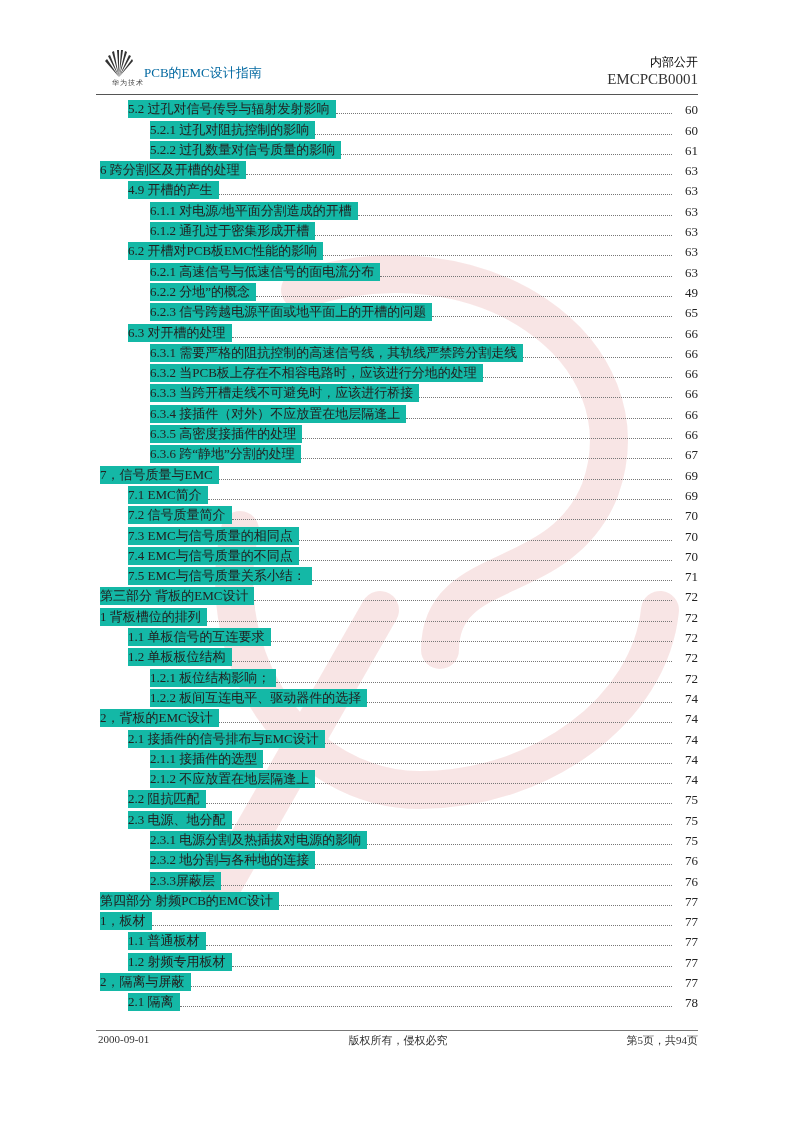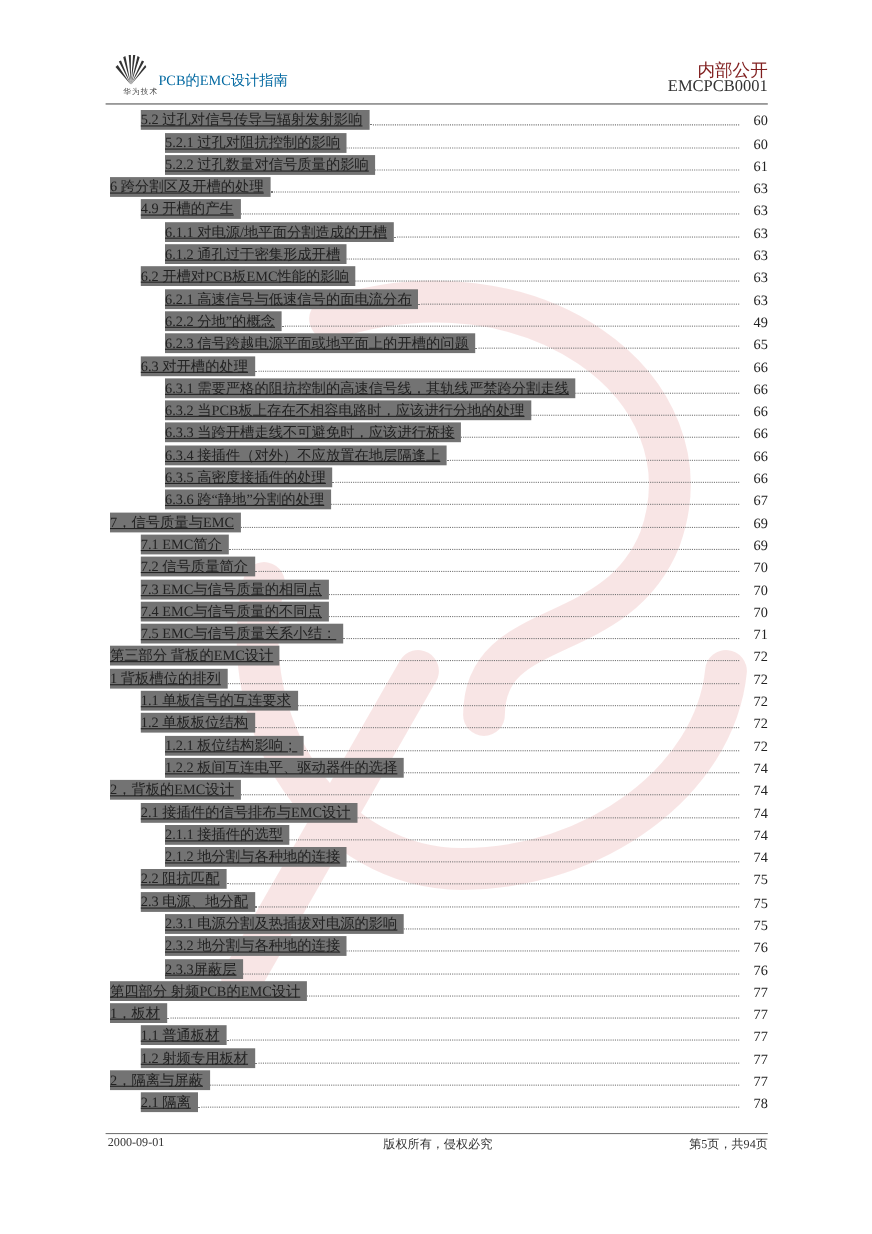--- a/index.html
+++ b/index.html
@@ -5,26 +5,26 @@
   html, body { margin: 0; padding: 0; background: #ffffff; }
   body { width: 793px; height: 1122px; position: relative; overflow: hidden;
          font-family: "Liberation Serif", "DejaVu Serif", serif; color: #222; }
   .watermark { position: absolute; left: 180px; top: 230px; width: 520px; height: 700px;
                pointer-events: none; opacity: 0.13; }
   .header { position: absolute; left: 98px; top: 36px; width: 600px; height: 56px; }
   .logo { position: absolute; left: 4px; top: 8px; width: 34px; height: 40px; }
   .logo-text { position: absolute; left: 4px; top: 42px; font-size: 7px; color: #444; letter-spacing: 1px;
                font-family: "DejaVu Sans", sans-serif; margin-left: 10px; }
   .doc-title { position: absolute; left: 46px; top: 28px; font-size: 13px; color: #0369a1; }
-  .class-label { position: absolute; right: 0; top: 18px; font-size: 16px; color: #7f1d1d; text-align: center; }
+  .class-label { position: absolute; right: 0; top: 18px; font-size: 12px; color: #000000; text-align: center; }
   .doc-code { position: absolute; right: 0; top: 35px; font-size: 15px; color: #333; text-align: right; }
   .header-rule { position: absolute; left: 96px; top: 94px; width: 602px; height: 1px; background: #555; }
   .toc { position: absolute; left: 100px; top: 98px; width: 598px; }
   .toc-row { position: relative; height: 20.3px; display: flex; align-items: flex-end; font-size: 13px; }
-  .toc-title { white-space: nowrap; padding-right: 6px; background: #737373; position: relative; z-index: 1; text-decoration: underline; }
+  .toc-title { white-space: nowrap; padding-right: 6px; background: #14b8a6; position: relative; z-index: 1; }
   .toc-leader { flex: 1; border-bottom: 1.5px dotted #777; margin-bottom: 4px; margin-right: 8px; min-width: 20px; }
   .toc-page { width: 18px; text-align: right; white-space: nowrap; }
   .lvl0 { padding-left: 0; }
   .lvl1 { padding-left: 28px; }
   .lvl2 { padding-left: 50px; }
   .footer-rule { position: absolute; left: 96px; top: 1030px; width: 602px; height: 1px; background: #777; }
   .footer { position: absolute; left: 98px; top: 1033px; width: 600px; font-size: 11px; color: #333; }
   .footer-date { position: absolute; left: 0; top: 0; }
   .footer-copy { position: absolute; left: 0; right: 0; top: 0; text-align: center; }
   .footer-page { position: absolute; right: 0; top: 0; }
@@ -220,21 +220,21 @@
       <span class="toc-title">2.1    接插件的信号排布与EMC设计</span>
       <span class="toc-leader"></span>
       <span class="toc-page">74</span>
     </div>
     <div class="toc-row lvl2">
       <span class="toc-title">2.1.1    接插件的选型</span>
       <span class="toc-leader"></span>
       <span class="toc-page">74</span>
     </div>
     <div class="toc-row lvl2">
-      <span class="toc-title">2.1.2    地分割与各种地的连接</span>
+      <span class="toc-title">2.1.2    不应放置在地层隔逢上</span>
       <span class="toc-leader"></span>
       <span class="toc-page">74</span>
     </div>
     <div class="toc-row lvl1">
       <span class="toc-title">2.2    阻抗匹配</span>
       <span class="toc-leader"></span>
       <span class="toc-page">75</span>
     </div>
     <div class="toc-row lvl1">
       <span class="toc-title">2.3    电源、地分配</span>

